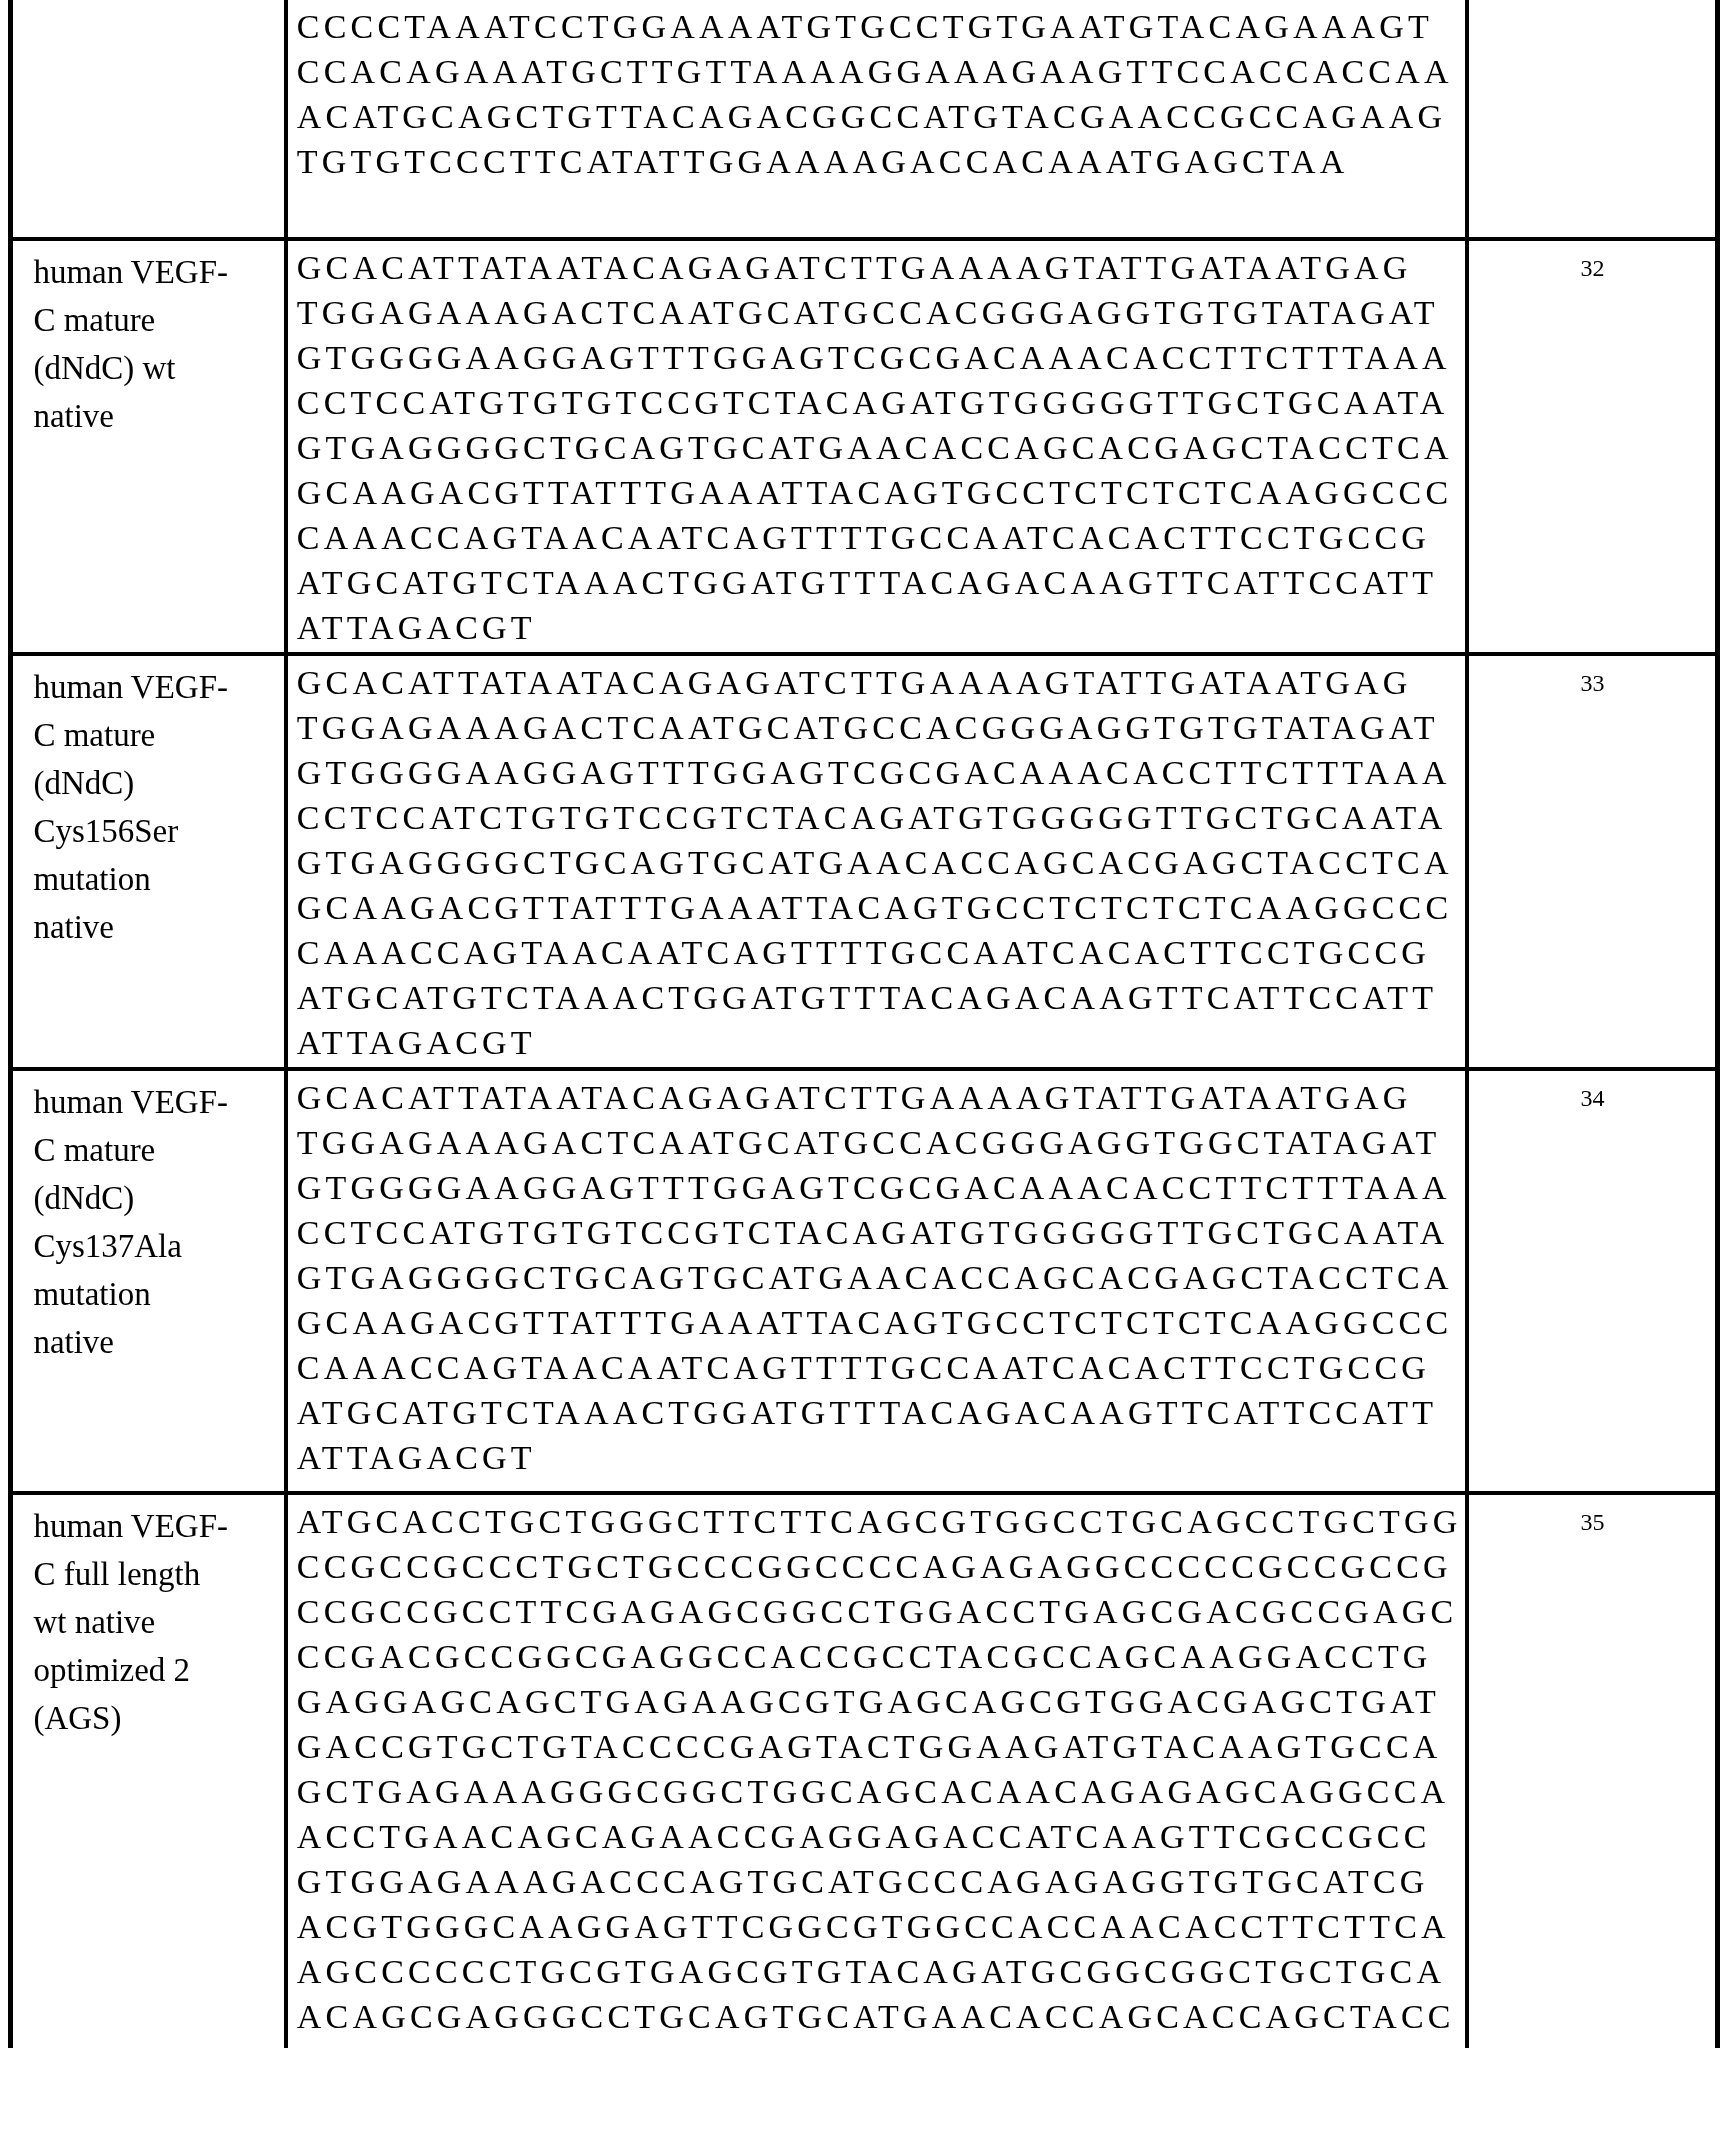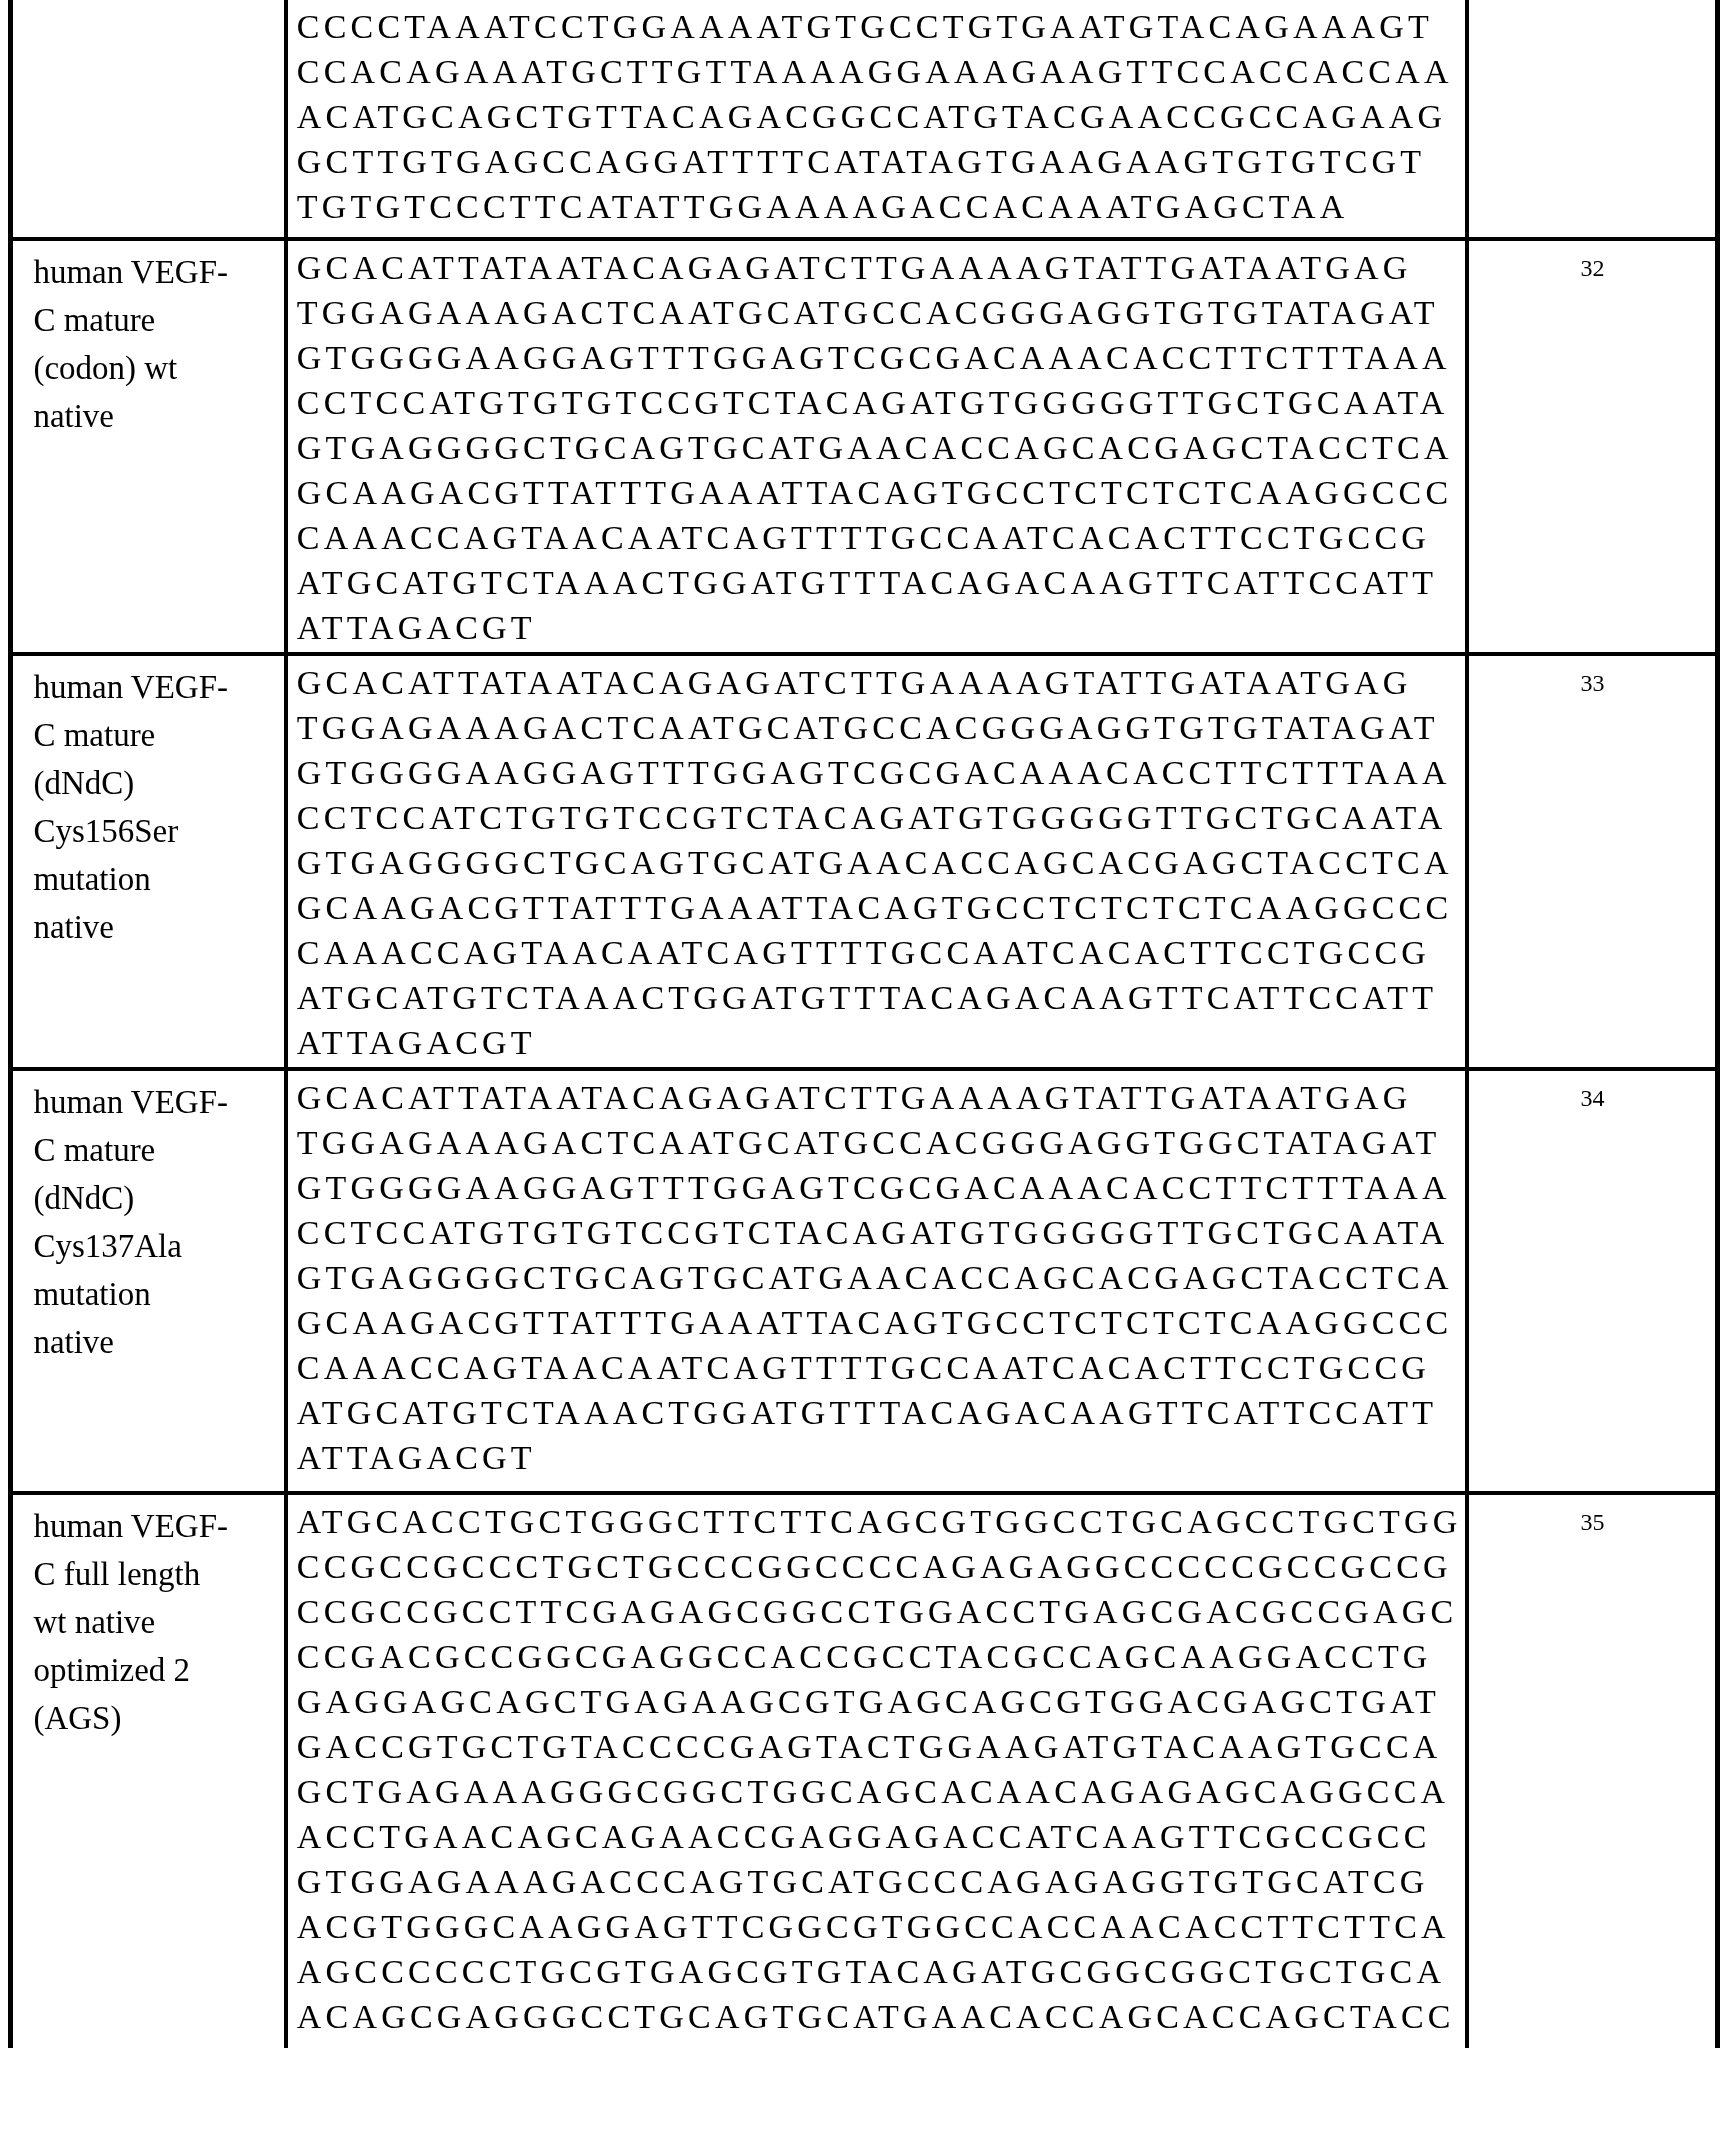--- a/index.html
+++ b/index.html
@@ -69,33 +69,32 @@
 <body>
 
 <div id="page">
   <div id="seq-table">
   <div class="row" style="height: 237px;">
     <div class="cell label"></div>
     <div class="cell seq">
           <div class="seq-line">CCCCTAAATCCTGGAAAATGTGCCTGTGAATGTACAGAAAGT</div>
           <div class="seq-line">CCACAGAAATGCTTGTTAAAAGGAAAGAAGTTCCACCACCAA</div>
           <div class="seq-line">ACATGCAGCTGTTACAGACGGCCATGTACGAACCGCCAGAAG</div>
-          <div class="seq-line">GCTTGTGAGCCAGGATTTTCATATAGTGAAGAAGTGTGTCGT</div>
           <div class="seq-line">TGTGTCCCTTCATATTGGAAAAGACCACAAATGAGCTAA</div>
         </div>
     <div class="cell num">
       <span></span>
     </div>
   </div>
 
   <div class="row" style="height: 415px;">
     <div class="cell label">
           <div class="label-line">human VEGF-</div>
           <div class="label-line">C mature</div>
-          <div class="label-line">(codon) wt</div>
+          <div class="label-line">(dNdC) wt</div>
           <div class="label-line">native</div>
         </div>
     <div class="cell seq">
           <div class="seq-line">GCACATTATAATACAGAGATCTTGAAAAGTATTGATAATGAG</div>
           <div class="seq-line">TGGAGAAAGACTCAATGCATGCCACGGGAGGTGTGTATAGAT</div>
           <div class="seq-line">GTGGGGAAGGAGTTTGGAGTCGCGACAAACACCTTCTTTAAA</div>
           <div class="seq-line">CCTCCATGTGTGTCCGTCTACAGATGTGGGGGTTGCTGCAATA</div>
           <div class="seq-line">GTGAGGGGCTGCAGTGCATGAACACCAGCACGAGCTACCTCA</div>
           <div class="seq-line">GCAAGACGTTATTTGAAATTACAGTGCCTCTCTCTCAAGGCCC</div>
           <div class="seq-line">CAAACCAGTAACAATCAGTTTTGCCAATCACACTTCCTGCCG</div>

